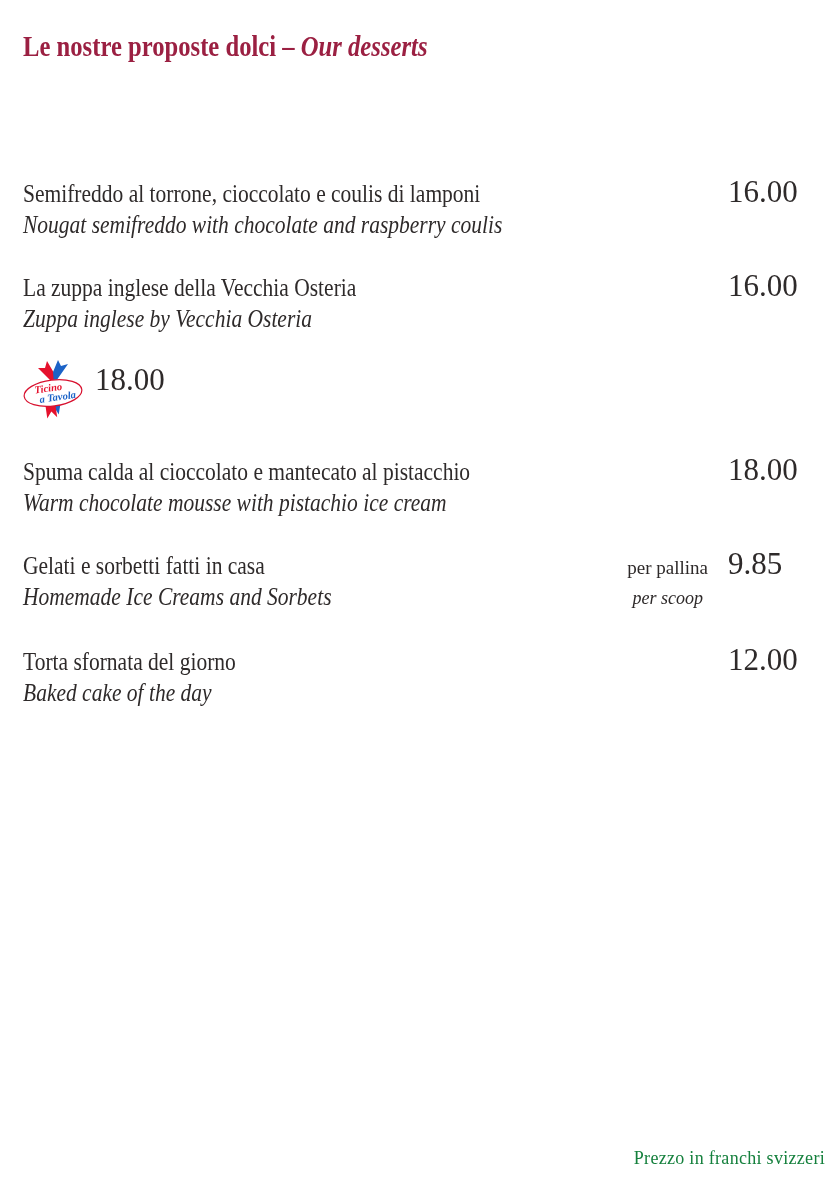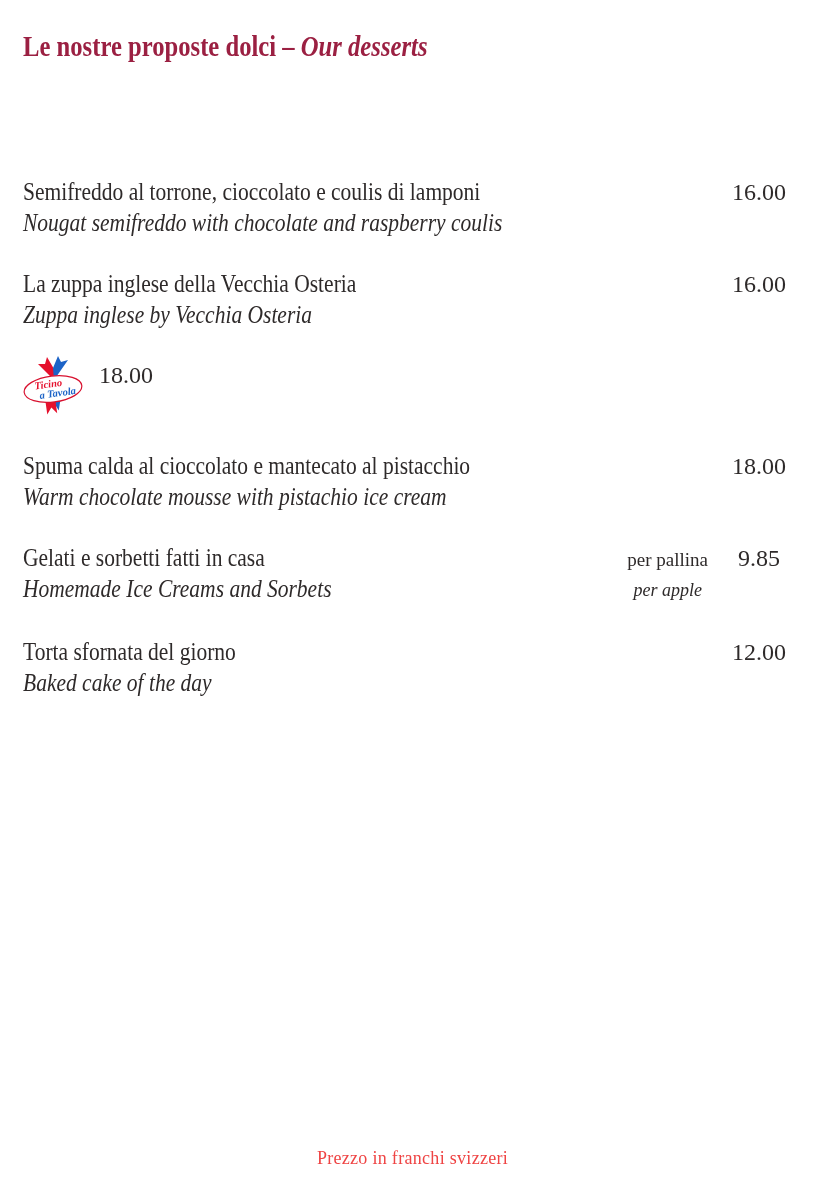--- a/index.html
+++ b/index.html
@@ -46,22 +46,22 @@
     white-space: nowrap;
     transform: scaleX(0.86);
     transform-origin: left center;
   }
   .units { flex: 0 0 auto; margin-right: 20px; text-align: center; }
   .unit-it { font-size: 19px; line-height: 31px; }
   .unit-en { font-size: 18px; line-height: 31px; font-style: italic; }
   .price {
     flex: 0 0 62px;
     width: 62px;
-    text-align: center;
-    font-size: 24px;
+    text-align: left;
+    font-size: 31px;
     line-height: 31px;
     white-space: nowrap;
   }
   .logo-wrap {
     flex: 0 0 60px;
     width: 60px;
     height: 60px;
     margin-right: 12px;
     align-self: flex-start;
     transform: translateY(-4px);
@@ -74,24 +74,24 @@
     font-family: "Liberation Serif", "DejaVu Serif", serif;
     font-style: italic;
     font-weight: bold;
   }
 
   .footer {
     position: absolute;
     left: 0;
     right: 0;
     top: 1148px;
-    text-align: center;
+    text-align: right;
     font-size: 18px;
     letter-spacing: 0.3px;
-    color: #ef4444;
+    color: #15803d;
   }
 </style>
 </head>
 <body>
 
 <div class="page">
 
   <h1 class="title"><span>Le nostre proposte dolci</span> <span>–</span> <span class="accent-italic">Our desserts</span></h1>
 
   <div class="rows">
@@ -135,21 +135,21 @@
       <div class="price">18.00</div>
     </div>
 
     <div class="row">
       <div class="names">
         <div class="name-it">Gelati e sorbetti fatti in casa</div>
         <div class="name-en">Homemade Ice Creams and Sorbets</div>
       </div>
       <div class="units">
         <div class="unit-it">per pallina</div>
-        <div class="unit-en">per apple</div>
+        <div class="unit-en">per scoop</div>
       </div>
       <div class="price">9.85</div>
     </div>
 
     <div class="row">
       <div class="names">
         <div class="name-it">Torta sfornata del giorno</div>
         <div class="name-en">Baked cake of the day</div>
       </div>
       <div class="price">12.00</div>

